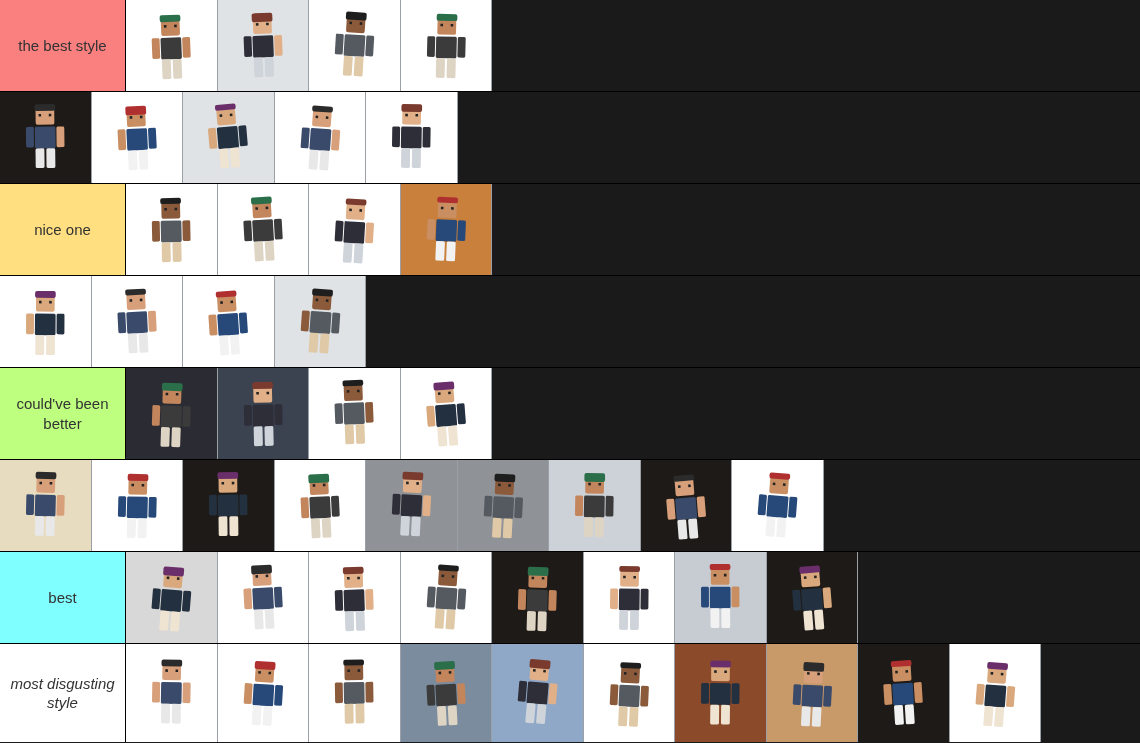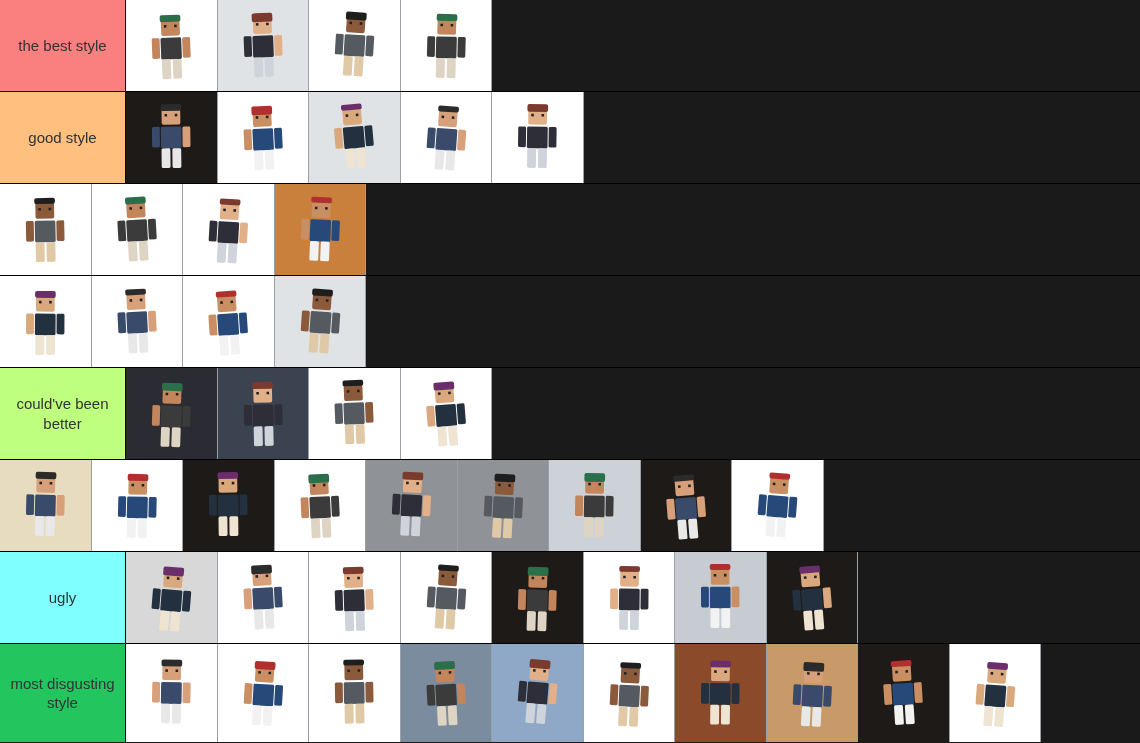--- a/index.html
+++ b/index.html
@@ -195,21 +195,20 @@
       <rect x="57.5" y="37" width="8" height="21" rx="1.5" fill="#3b3b3b"></rect>
       <rect x="36" y="59" width="9" height="20" rx="1.5" fill="#ded4c4"></rect>
       <rect x="47" y="59" width="9" height="20" rx="1.5" fill="#ded4c4"></rect>
     </g>
   </svg>
             </div>
           </div>
         </div>
       </div>
       <div class="tier-row">
-        <div class="tier-label" style="background: rgb(255, 191, 127);">good style</div>
         <div class="tier-items">
           <div class="tier-item" title="red cap avatar white tee with red sign and blue shorts" style="background: rgb(30, 26, 23);">
             <div class="av">
   <svg viewBox="0 0 92 92" xmlns="http://www.w3.org/2000/svg" aria-hidden="true">
     <g transform="rotate(-0.7 46 50)">
       <rect x="36.5" y="16" width="19" height="17" rx="2" fill="#d8a07a"></rect>
       <rect x="35.5" y="12" width="21" height="7" rx="2" fill="#2b2b2b"></rect>
       <rect x="39.5" y="22" width="2.6" height="2.6" fill="#222"></rect>
       <rect x="49.9" y="22" width="2.6" height="2.6" fill="#222"></rect>
       <rect x="35.5" y="35" width="21" height="22" rx="1.5" fill="#3a4a6b"></rect>
@@ -285,20 +284,21 @@
       <rect x="57.5" y="35" width="8" height="21" rx="1.5" fill="#2e2e38"></rect>
       <rect x="36" y="57" width="9" height="20" rx="1.5" fill="#cfd4da"></rect>
       <rect x="47" y="57" width="9" height="20" rx="1.5" fill="#cfd4da"></rect>
     </g>
   </svg>
             </div>
           </div>
         </div>
       </div>
       <div class="tier-row">
+        <div class="tier-label" style="background: rgb(255, 223, 127);">nice one</div>
         <div class="tier-items">
           <div class="tier-item" title="black hooded dark outfit avatar" style="background: rgb(255, 255, 255);">
             <div class="av">
   <svg viewBox="0 0 92 92" xmlns="http://www.w3.org/2000/svg" aria-hidden="true">
     <g transform="rotate(-1.2 46 50)">
       <rect x="36.5" y="18" width="19" height="17" rx="2" fill="#8a5a3b"></rect>
       <rect x="35.5" y="14" width="21" height="6" rx="2" fill="#1e1e1e"></rect>
       <rect x="39.5" y="24" width="2.6" height="2.6" fill="#222"></rect>
       <rect x="49.9" y="24" width="2.6" height="2.6" fill="#222"></rect>
       <rect x="35.5" y="37" width="21" height="22" rx="1.5" fill="#555a60"></rect>
@@ -659,21 +659,21 @@
       <rect x="57.5" y="36" width="8" height="21" rx="1.5" fill="#26497a"></rect>
       <rect x="36" y="58" width="9" height="20" rx="1.5" fill="#f2f2f2"></rect>
       <rect x="47" y="58" width="9" height="20" rx="1.5" fill="#f2f2f2"></rect>
     </g>
   </svg>
             </div>
           </div>
         </div>
       </div>
       <div class="tier-row">
-        <div class="tier-label" style="background: rgb(127, 255, 255);">ugly</div>
+        <div class="tier-label" style="background: rgb(127, 255, 255);">best</div>
         <div class="tier-items">
           <div class="tier-item" title="tv head avatar in black and white outfit" style="background: rgb(216, 216, 216);">
             <div class="av">
   <svg viewBox="0 0 92 92" xmlns="http://www.w3.org/2000/svg" aria-hidden="true">
     <g transform="rotate(4.6 46 50)">
       <rect x="36.5" y="19" width="19" height="17" rx="2" fill="#d9a87c"></rect>
       <rect x="35.5" y="15" width="21" height="9" rx="2" fill="#6a2f6a"></rect>
       <rect x="39.5" y="25" width="2.6" height="2.6" fill="#222"></rect>
       <rect x="49.9" y="25" width="2.6" height="2.6" fill="#222"></rect>
       <rect x="35.5" y="38" width="21" height="22" rx="1.5" fill="#22303f"></rect>
@@ -800,21 +800,21 @@
       <rect x="57.5" y="37" width="8" height="21" rx="1.5" fill="#d9a87c"></rect>
       <rect x="36" y="59" width="9" height="20" rx="1.5" fill="#efe3d2"></rect>
       <rect x="47" y="59" width="9" height="20" rx="1.5" fill="#efe3d2"></rect>
     </g>
   </svg>
             </div>
           </div>
         </div>
       </div>
       <div class="tier-row">
-        <div class="tier-label" style="background: #22c55e;">most disgusting style</div>
+        <div class="tier-label" style="background: #ffffff; font-style: italic;">most disgusting style</div>
         <div class="tier-items">
           <div class="tier-item" title="black winged avatar with long hair" style="background: rgb(255, 255, 255);">
             <div class="av">
   <svg viewBox="0 0 92 92" xmlns="http://www.w3.org/2000/svg" aria-hidden="true">
     <g transform="rotate(1.0 46 50)">
       <rect x="36.5" y="16" width="19" height="17" rx="2" fill="#d8a07a"></rect>
       <rect x="35.5" y="12" width="21" height="7" rx="2" fill="#2b2b2b"></rect>
       <rect x="39.5" y="22" width="2.6" height="2.6" fill="#222"></rect>
       <rect x="49.9" y="22" width="2.6" height="2.6" fill="#222"></rect>
       <rect x="35.5" y="35" width="21" height="22" rx="1.5" fill="#3a4a6b"></rect>

